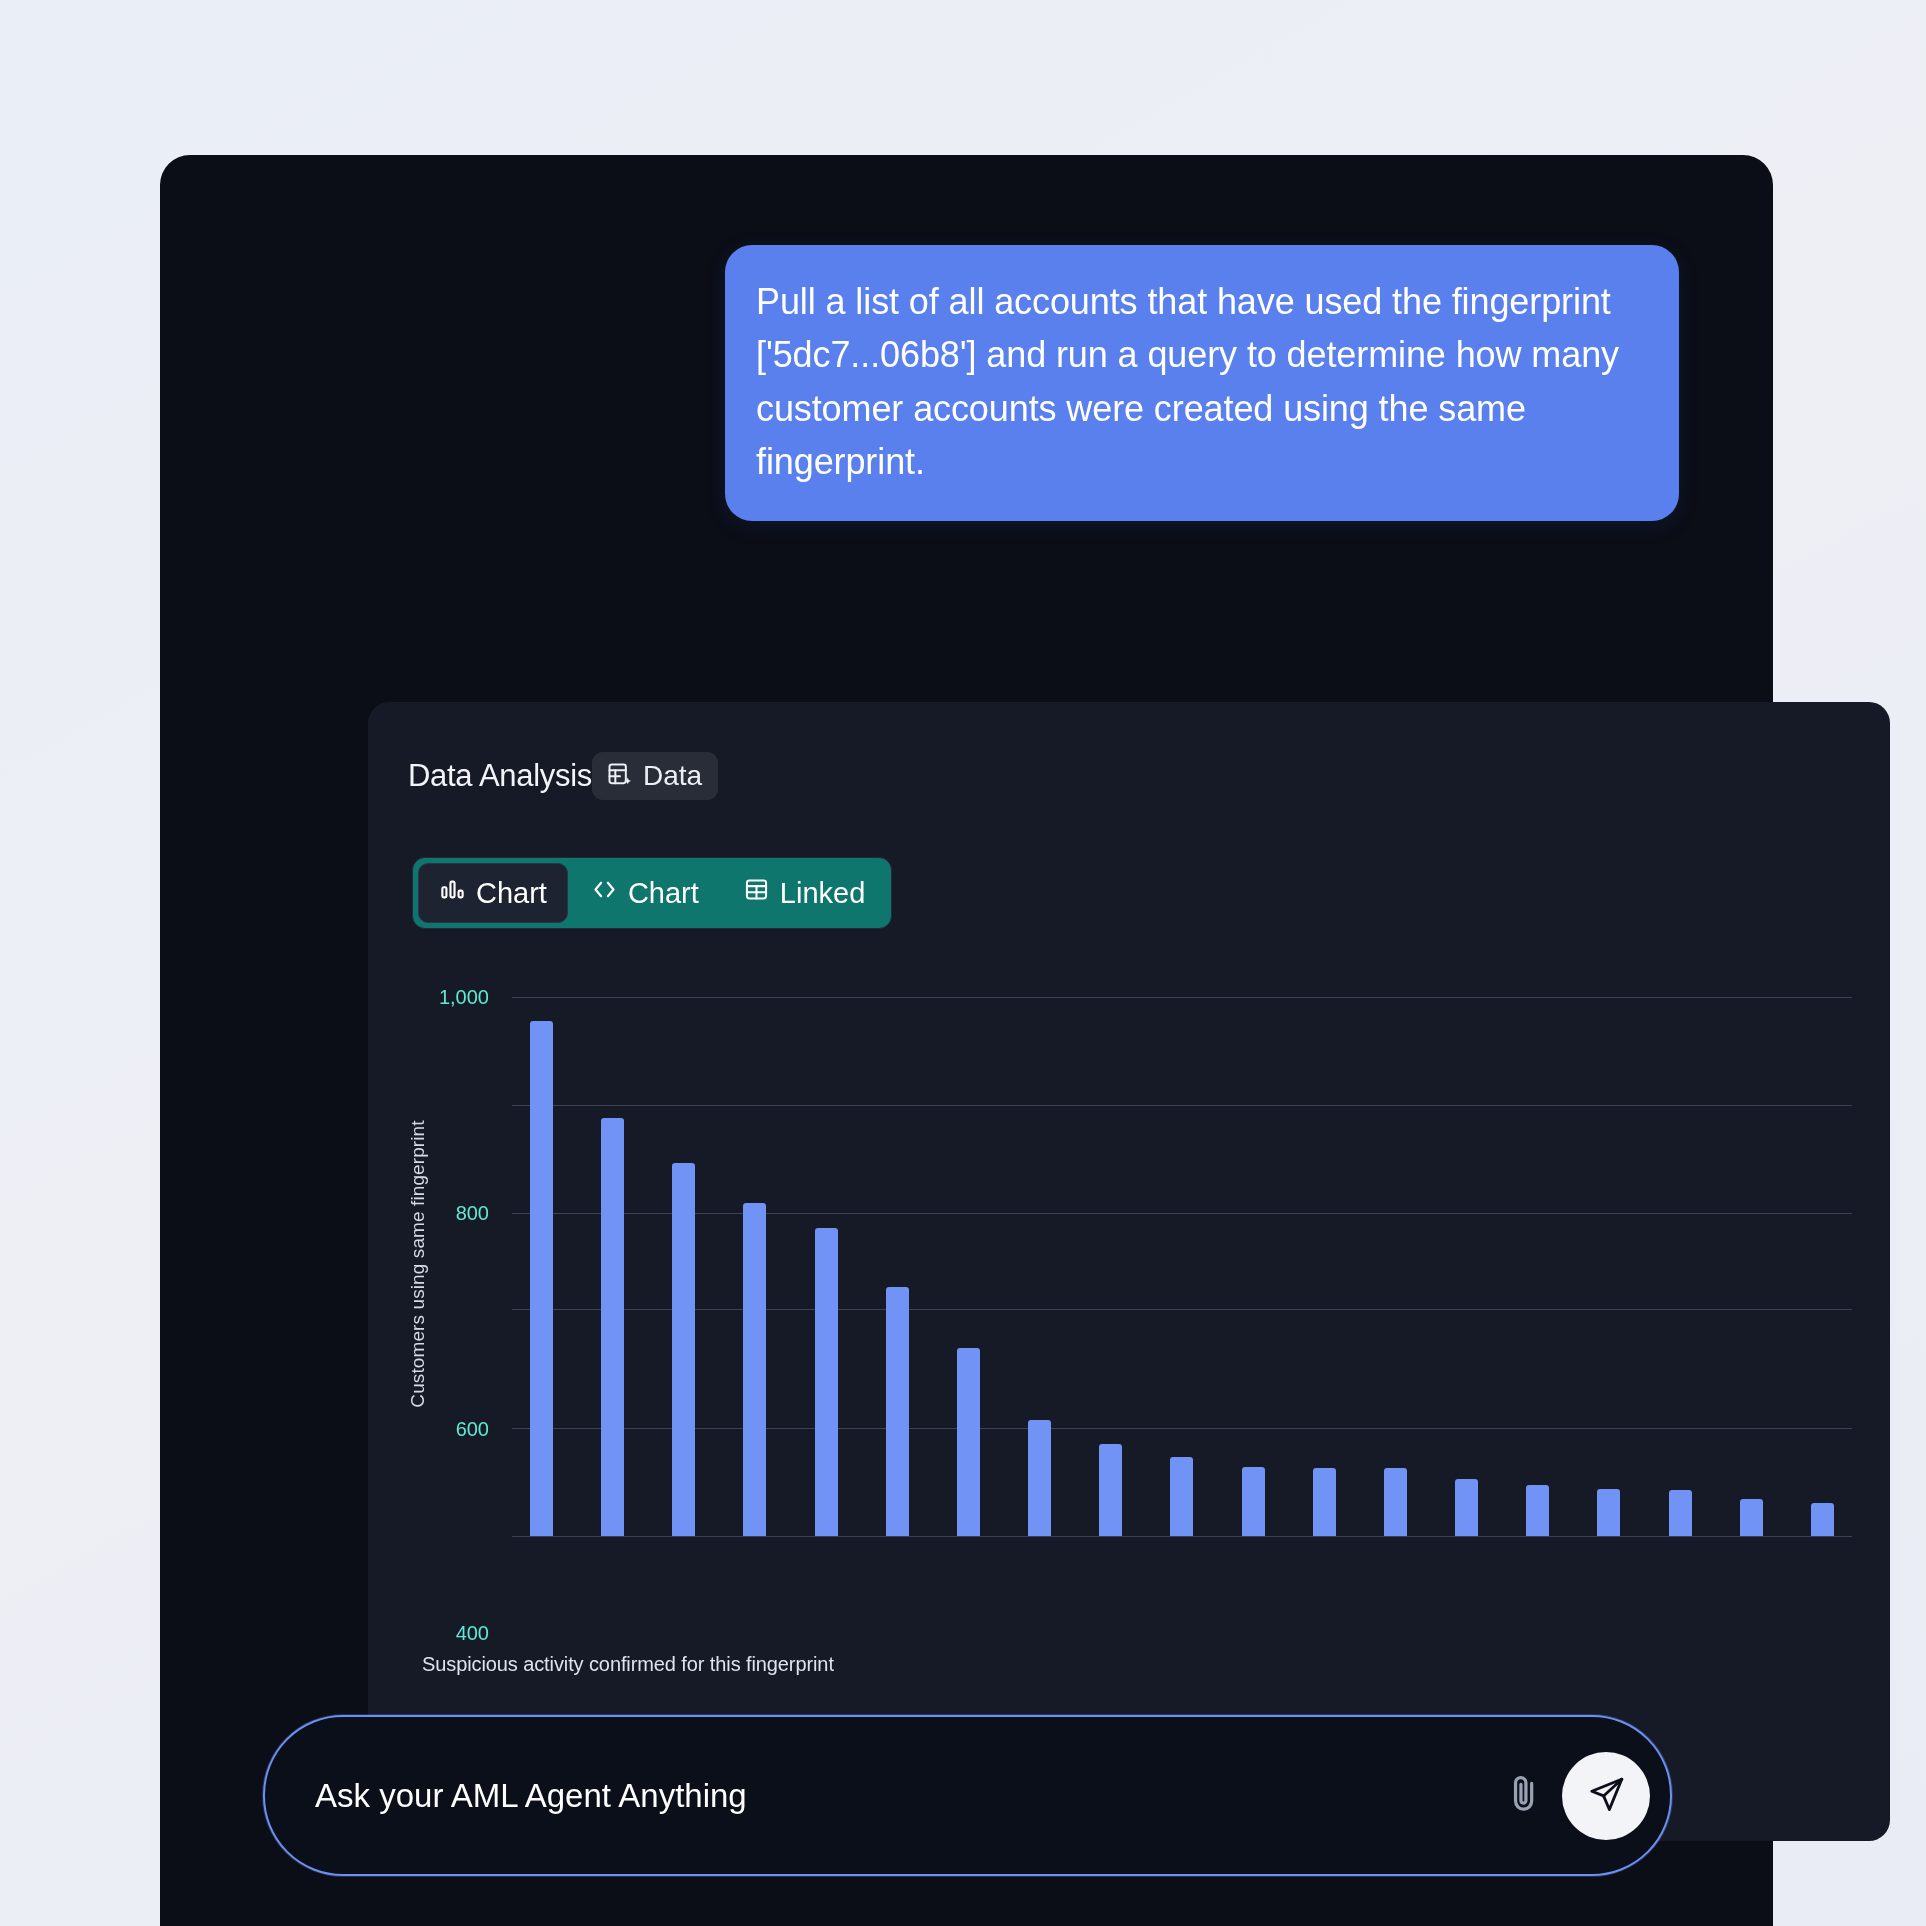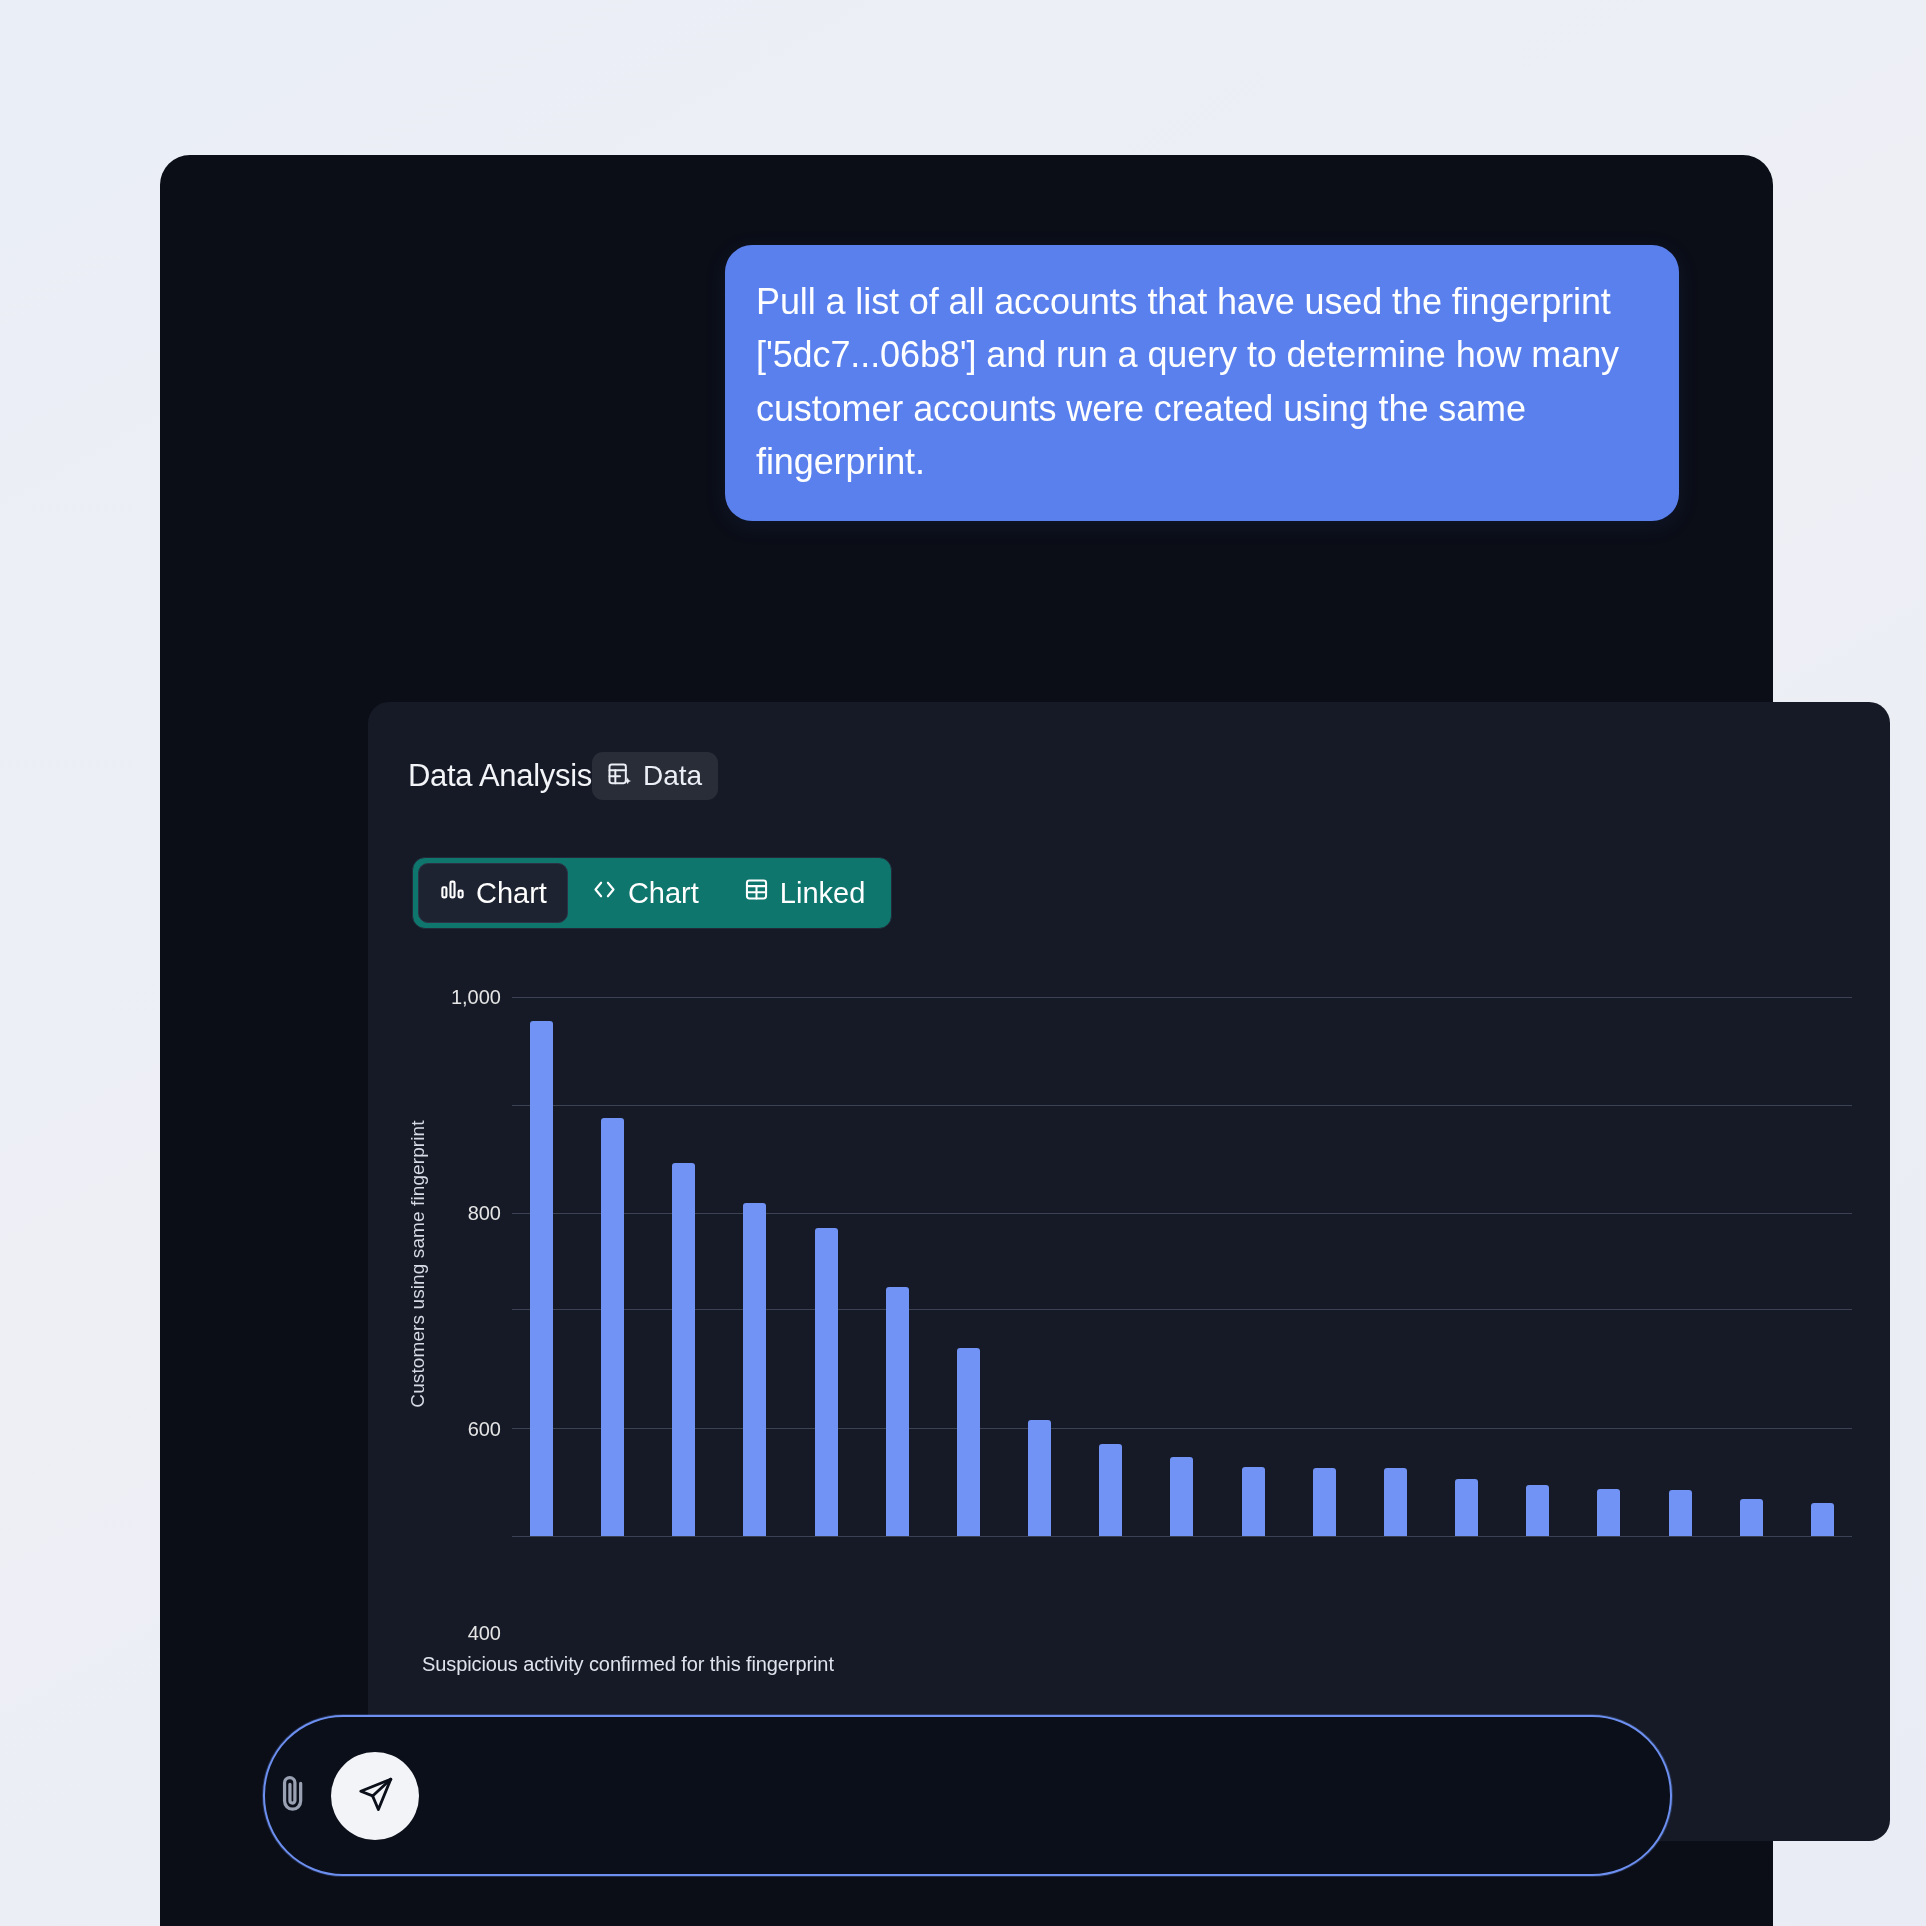--- a/index.html
+++ b/index.html
@@ -119,23 +119,23 @@
     position: absolute;
     left: 100px; top: 14px;
     right: 0; height: 539px;
   }
   .gridline {
     position: absolute; left: 0; right: 0;
     height: 0.5px; background: #3a4254;
   }
   .ytick {
     position: absolute;
-    right: 100%; margin-right: 11px;
+    right: 100%; margin-right: 23px;
     transform: translateY(-50%);
-    color: #e5e5e5;
+    color: #5eead4;
     font-size: 20px;
     white-space: nowrap;
   }
   #bars {
     position: absolute;
     left: 0; right: 0; bottom: 0; height: 539px;
     display: flex; align-items: flex-end;
     justify-content: space-between;
     padding: 0 18px;
   }
@@ -319,20 +319,21 @@
       <div id="linked-label">Accounts Linked to Fingerprint</div>
       <div id="fingerprint-chip">5dc7...06b8</div>
     </div>
 
   </div>
 </div>
 
 <div id="user-msg">Pull a list of all accounts that have used the fingerprint ['5dc7...06b8'] and run a query to determine how many customer accounts were created using the same fingerprint.</div>
 
 <div id="composer">
+  <input id="composer-input" type="text" placeholder="Ask your AML Agent Anything" style="">
   <button id="attach-btn">
     <span>
       <svg width="46" height="46" viewBox="0 0 24 24" fill="none" stroke="#9aa1b2" stroke-width="1.7" stroke-linecap="round" stroke-linejoin="round">
         <path d="M16 6.5v9.2a4.2 4.2 0 0 1-8.4 0V6.1a2.7 2.7 0 0 1 5.4 0v9.3a1.3 1.3 0 0 1-2.6 0V7"></path>
       </svg>
     </span>
   </button>
   <button id="send-btn">
     <span>
       <svg width="43" height="43" viewBox="0 0 24 24" fill="none" stroke="#0b0f1a" stroke-width="1.6" stroke-linecap="round" stroke-linejoin="round">

